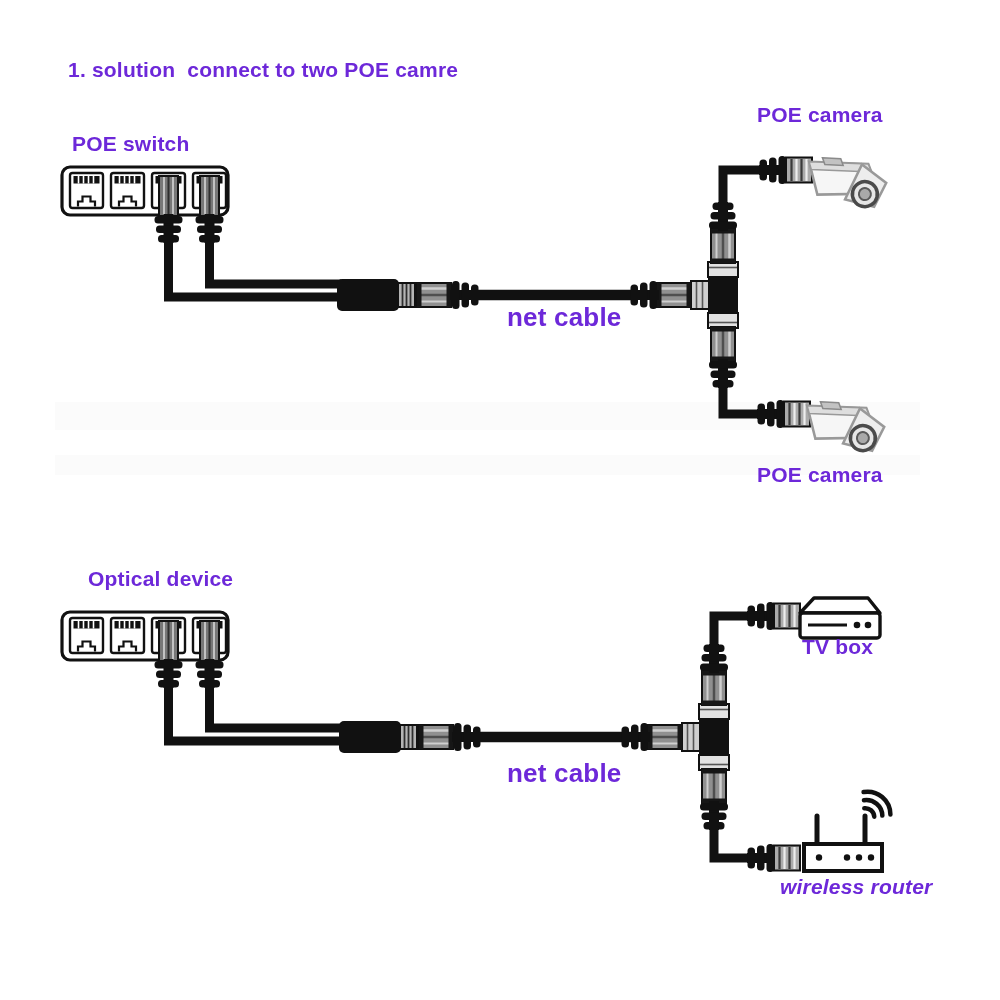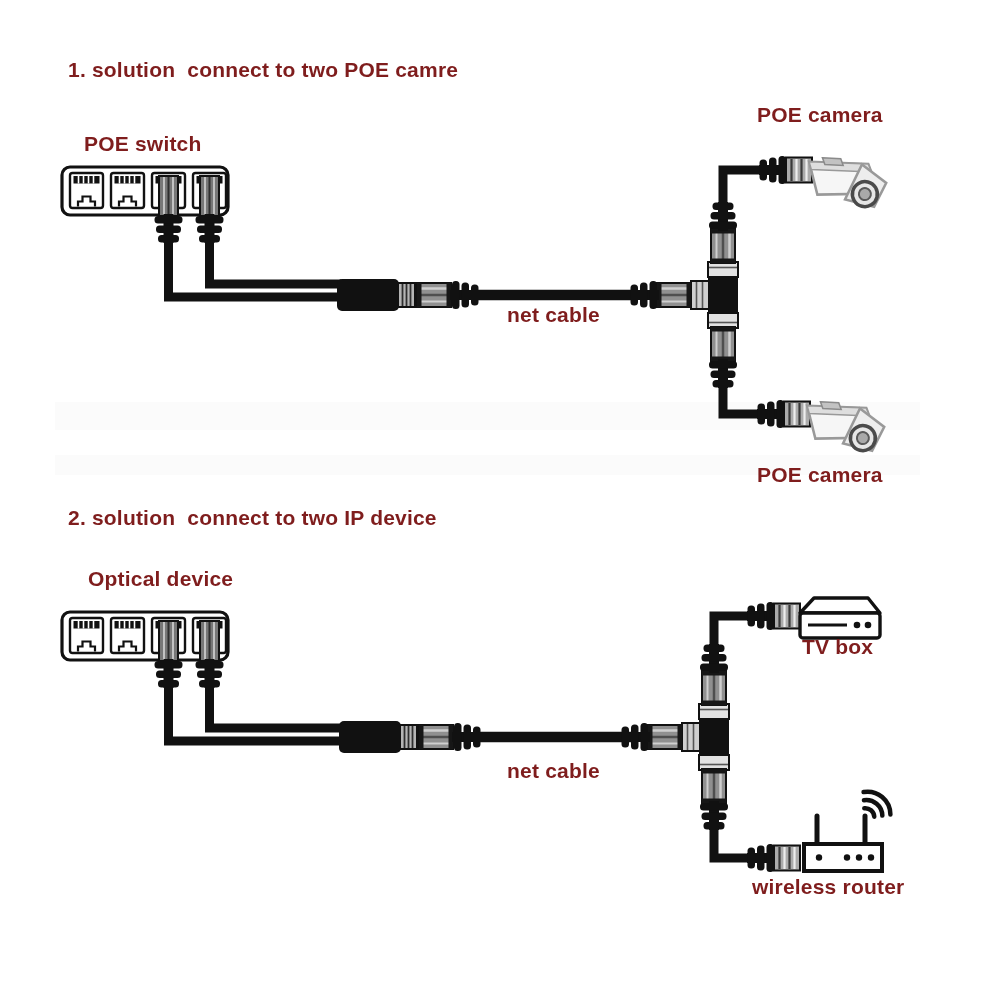--- a/index.html
+++ b/index.html
@@ -1,25 +1,25 @@
 <!DOCTYPE html>
 <html><head>
 <meta charset="utf-8">
 <style>
   html,body{margin:0;padding:0;background:#fff;}
   #stage{
     position:relative;width:1000px;height:1000px;background:#ffffff;
     font-family:"Liberation Sans", sans-serif;overflow:hidden;
   }
   .label{
-    position:absolute;font-weight:bold;color:#7f1d1d;white-space:pre;
+    position:absolute;font-weight:bold;color:#6d28d9;white-space:pre;
     letter-spacing:0.2px;line-height:1.1;
   }
   .t21{font-size:21px;}
-  .t20{font-size:21px;}
+  .t20{font-size:26px;}
   svg{position:absolute;left:0;top:0;}
   .band{position:absolute;background:#fbfbfb;}
 </style>
 </head>
 <body>
 
 <div id="stage">
 
   <div class="band" style="left:55px;top:402px;width:865px;height:28px;"></div>
   <div class="band" style="left:55px;top:455px;width:865px;height:20px;"></div>
@@ -174,23 +174,22 @@
       <use href="#tvbox" transform="translate(800,598)"></use>
       <path d="M714,826 V858 H748" fill="none" stroke="#111" stroke-width="9"></path>
       <use href="#boot3" transform="translate(774,858) scale(-1,1)"></use>
       <use href="#plug-head" transform="translate(774,858)"></use>
       <use href="#router" transform="translate(804,844)"></use>
     </g>
   </svg>
 
   <div class="label t21" style="left:68px;top:58px;">1. solution  connect to two POE camre</div>
   <div class="label t21" style="left:757px;top:103px;">POE camera</div>
-  <div class="label t21" style="left:84px;top:132px;">POE switch</div>
+  <div class="label t21" style="left:72px;top:132px;">POE switch</div>
   <div class="label t20" style="left:507px;top:303px;">net cable</div>
   <div class="label t21" style="left:757px;top:463px;">POE camera</div>
 
-  <div class="label t21" style="left:68px;top:506px;">2. solution  connect to two IP device</div>
   <div class="label t21" style="left:88px;top:567px;">Optical device</div>
   <div class="label t20" style="left:507px;top:759px;">net cable</div>
   <div class="label t21" style="left:802px;top:635px;">TV box</div>
-  <div class="label t21" style="left:752px;top:875px;">wireless router</div>
+  <div class="label t21" style="left:780px;top:875px;font-style:italic;">wireless router</div>
 
 </div>
 
 </body></html>

